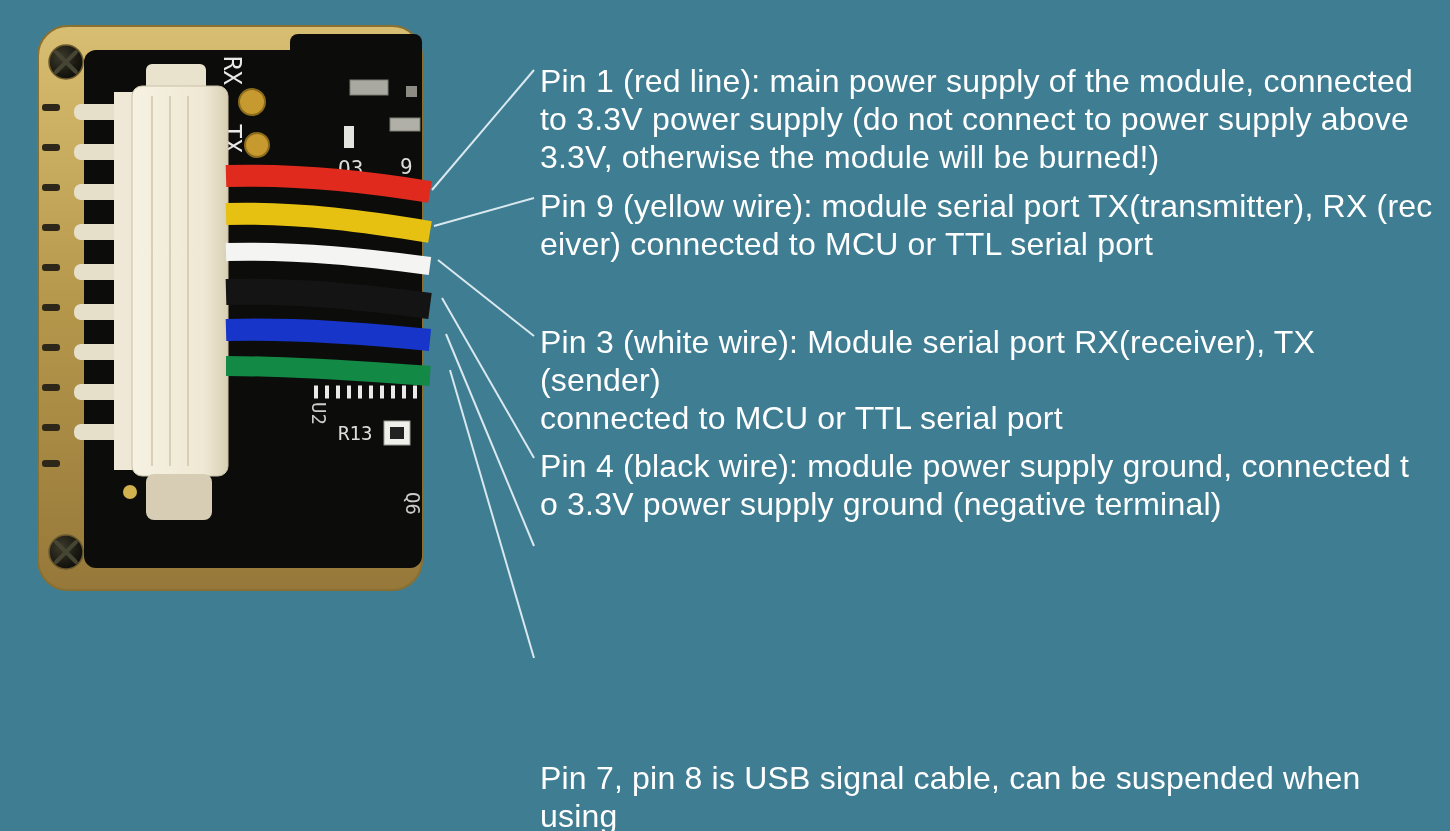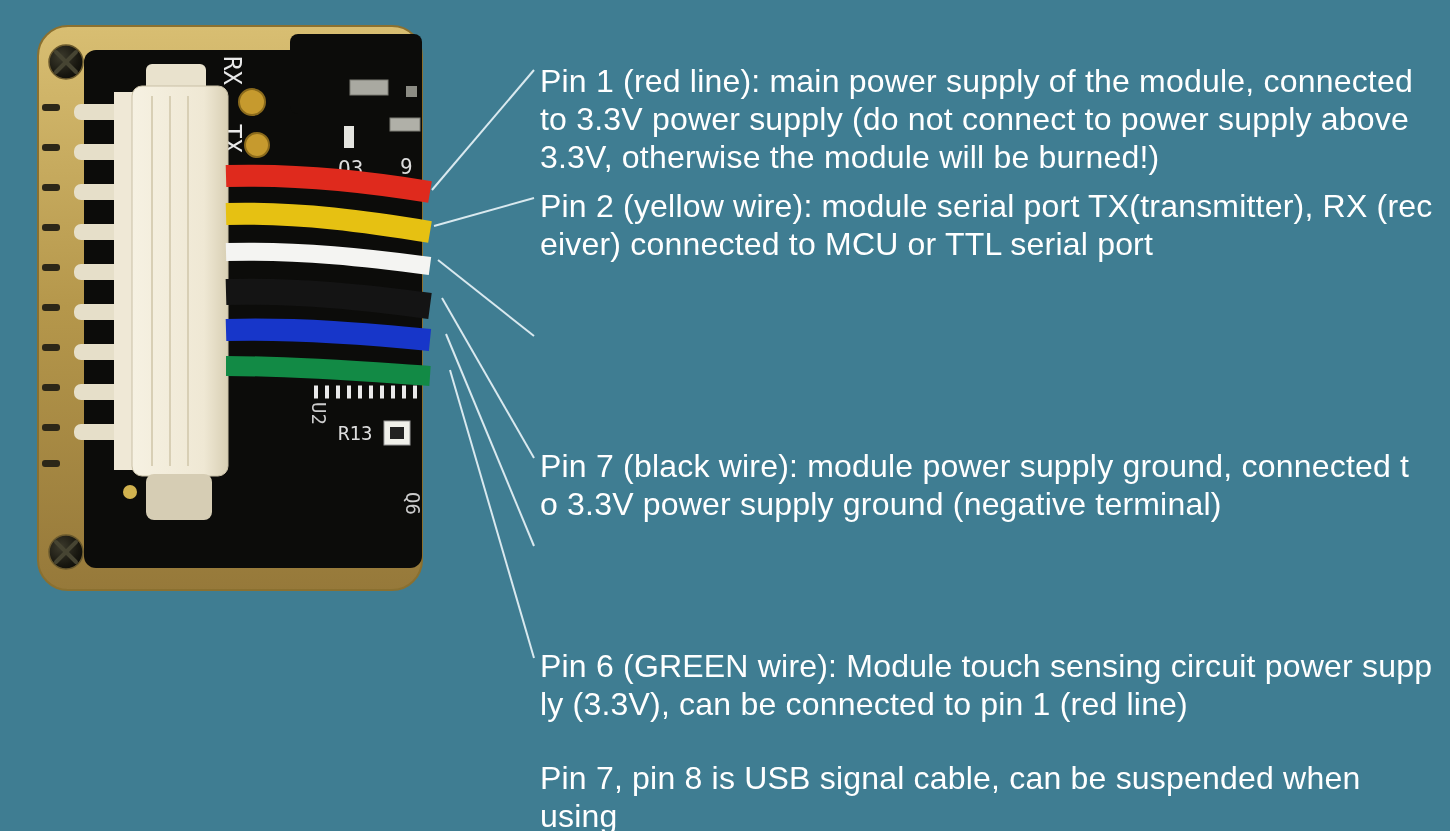--- a/index.html
+++ b/index.html
@@ -146,22 +146,22 @@
       <line x1="438" y1="260" x2="534" y2="336" stroke="#d9e9ef"></line>
       <line x1="442" y1="298" x2="534" y2="458" stroke="#d9e9ef"></line>
       <line x1="446" y1="334" x2="534" y2="546" stroke="#d9e9ef"></line>
       <line x1="450" y1="370" x2="534" y2="658" stroke="#d9e9ef"></line>
     </g>
   </svg>
 
   <div class="ann ann-pin-1">Pin 1 (red line): main power supply of the module, connected
 to 3.3V power supply (do not connect to power supply above
 3.3V, otherwise the module will be burned!)</div>
-  <div class="ann ann-pin-2">Pin 2 (yellow wire): module serial port TX(transmitter), RX (rec
+  <div class="ann ann-pin-2">Pin 9 (yellow wire): module serial port TX(transmitter), RX (rec
 eiver) connected to MCU or TTL serial port</div>
-  <div class="ann ann-pin-4">Pin 7 (black wire): module power supply ground, connected t
+  <div class="ann ann-pin-3">Pin 3 (white wire): Module serial port RX(receiver), TX (sender)
+connected to MCU or TTL serial port</div>
+  <div class="ann ann-pin-4">Pin 4 (black wire): module power supply ground, connected t
 o 3.3V power supply ground (negative terminal)</div>
-  <div class="ann ann-pin-6">Pin 6 (GREEN wire): Module touch sensing circuit power supp
-ly (3.3V), can be connected to pin 1 (red line)</div>
   <div class="ann ann-pin-7">Pin 7, pin 8 is USB signal cable, can be suspended when using
 the serial port control module</div>
 
 </div>
 
 </body></html>

